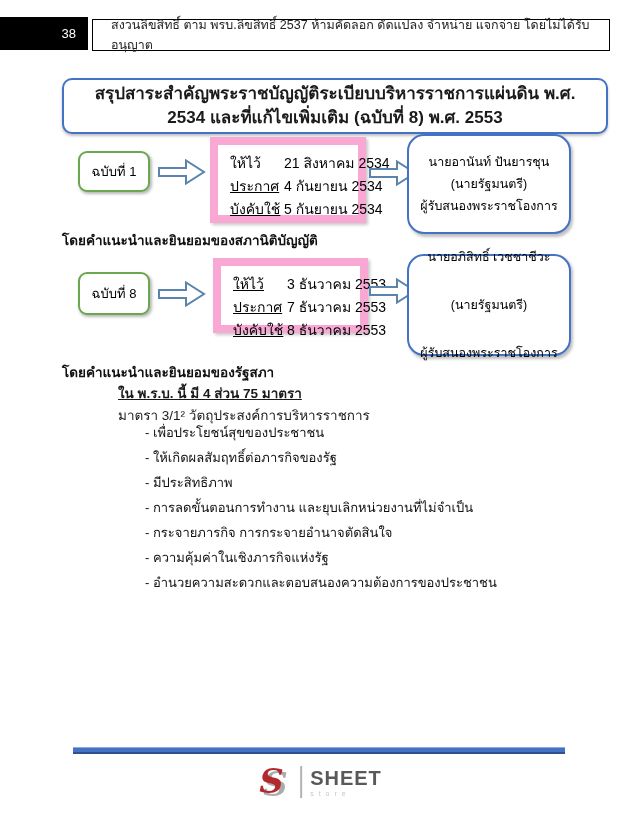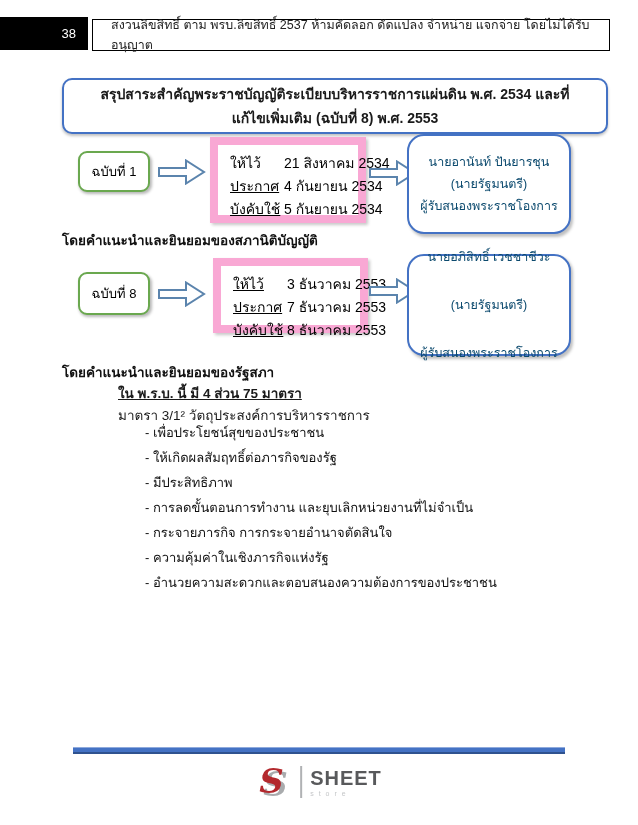--- a/index.html
+++ b/index.html
@@ -19,21 +19,21 @@
     border:1px solid #000; background:#fff;
     display:flex; align-items:center; padding-left:18px;
     font-size:12.5px; color:#222;
   }
   
   .title-box {
     position:absolute; left:62px; top:78px; width:546px; height:56px;
     border:2px solid #4472C4; border-radius:10px; background:#fff;
     box-shadow:0 2px 3px rgba(0,0,0,.25);
     display:flex; align-items:center; justify-content:center; text-align:center;
-    padding:2px 26px; font-size:14px; font-weight:bold; line-height:24px;
+    padding:2px 26px; font-size:17px; font-weight:bold; line-height:24px;
   }
   
   .edition-box {
     position:absolute; width:72px; border:2px solid #6AA84F; border-radius:9px;
     background:#fff; box-shadow:1.5px 2px 3px rgba(0,0,0,.28);
     display:flex; align-items:center; justify-content:center;
     font-size:13px; color:#000;
   }
   .edition-1 { left:78px; top:151px; height:41px; }
   .edition-8 { left:78px; top:272px; height:43px; }
@@ -49,21 +49,21 @@
   }
   .date-box-1 { left:210px; top:137px; width:156px; height:86px; }
   .date-box-2 { left:213px; top:258px; width:155px; height:75px; padding-top:7px; }
   .date-row { display:flex; line-height:23px; white-space:nowrap; }
   .date-label { display:inline-block; min-width:50px; margin-right:4px; }
   .u { text-decoration:underline; }
   .name-box {
     position:absolute; width:164px; border:2px solid #4472C4; border-radius:17px;
     background:#fff; box-shadow:2px 2.5px 3px rgba(0,0,0,.25);
     display:flex; flex-direction:column; align-items:center; justify-content:center;
-    text-align:center; font-size:12.5px; line-height:22px; color:#0c4a6e; padding:0 6px;
+    text-align:center; font-size:12.5px; line-height:22px; color:#000000; padding:0 6px;
   }
   .name-box-1 { left:407px; top:134px; height:100px; }
   .name-box-2 { left:407px; top:254px; height:102px;gap:26px; }
   
   .note { position:absolute; left:62px; font-size:13.5px; font-weight:bold; color:#111; }
   .note-1 { top:229px; }
   .note-2 { top:361px; }
   .summary-heading {
     position:absolute; left:118px; top:382px;
     font-size:13.5px; font-weight:bold; text-decoration:underline;

